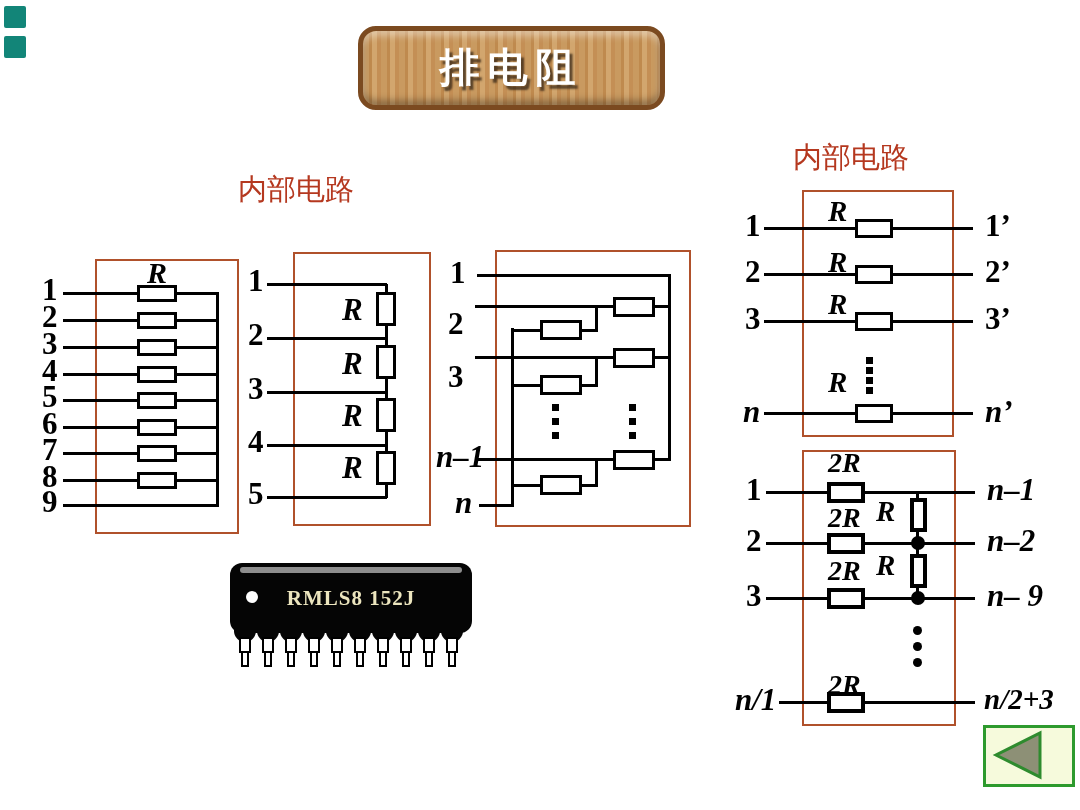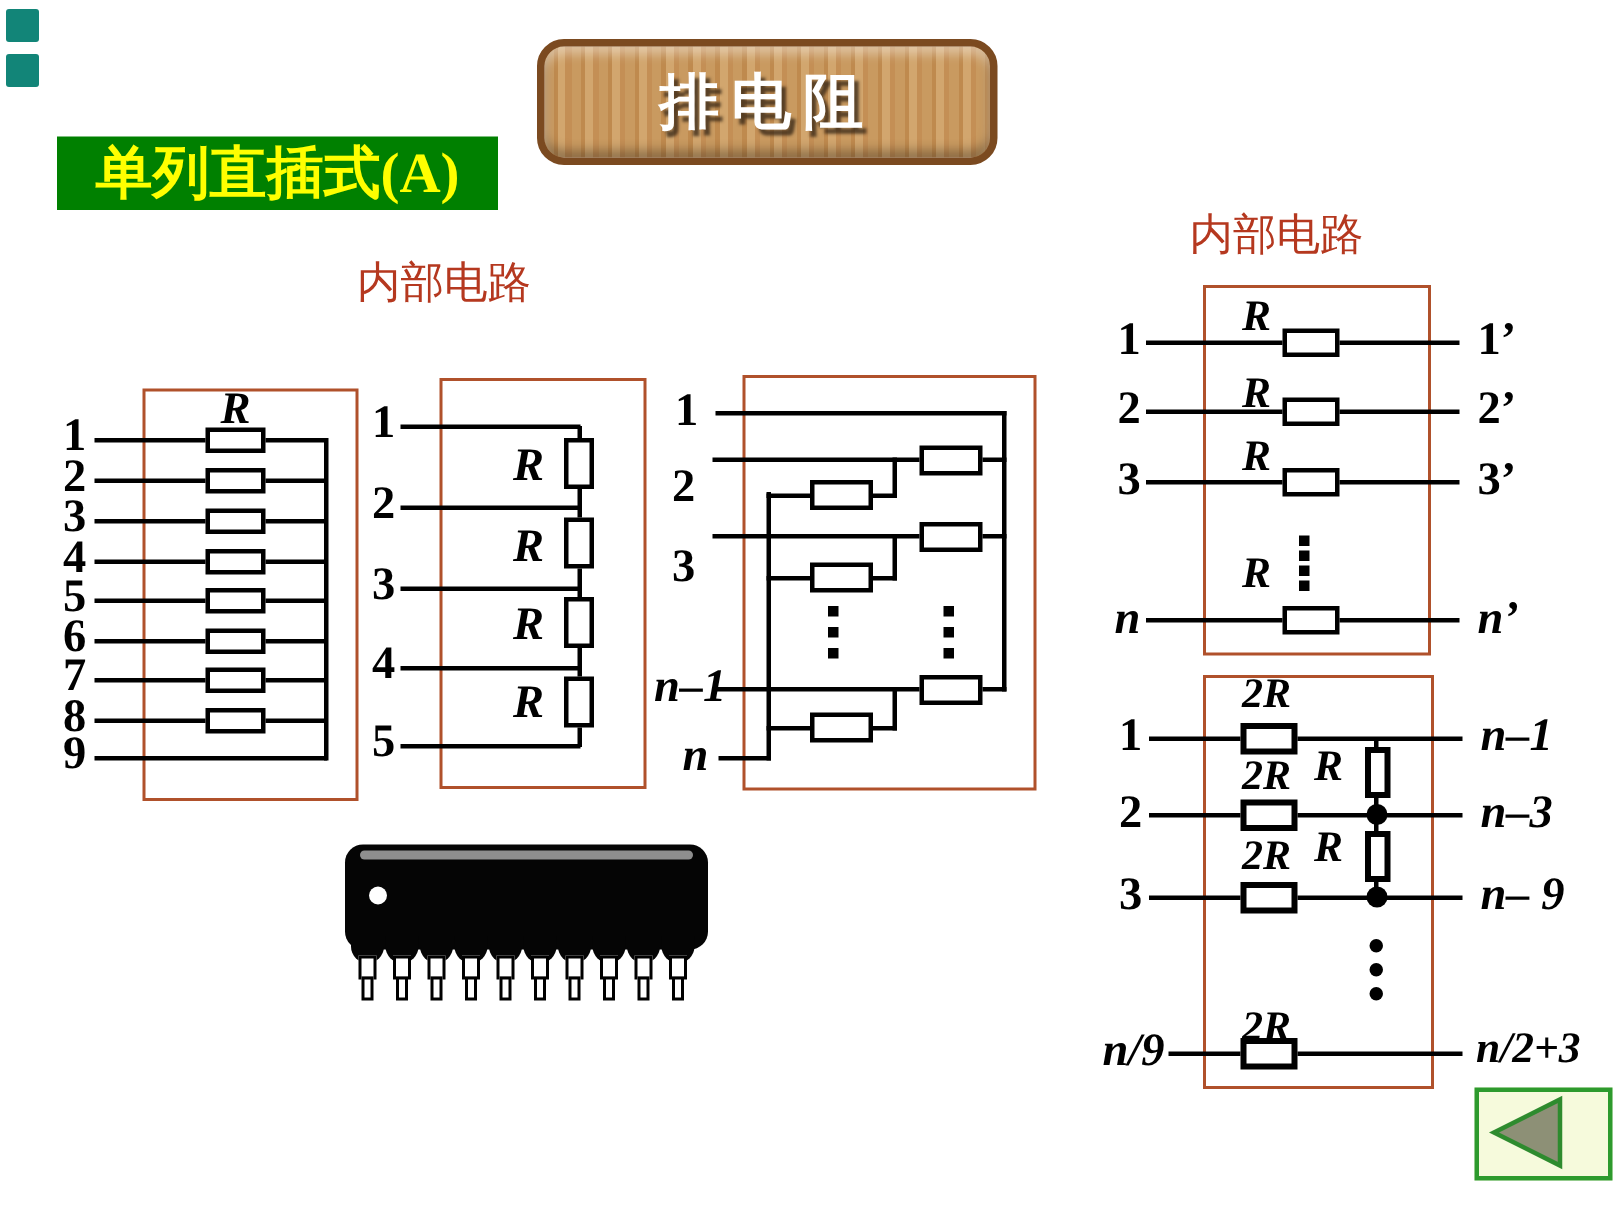--- a/index.html
+++ b/index.html
@@ -41,23 +41,20 @@
 
 <div id="slide">
 
   <div class="teal" style="left:4px;top:6px;width:22px;height:22px;"></div>
   <div class="teal" style="left:4px;top:36px;width:22px;height:22px;"></div>
 
   <div id="banner">
     <span>排电阻</span>
   </div>
 
-  <div class="header" style="left:38px;top:91px;width:294px;height:49px;">
-    <span>单列直插式(A)</span>
-  </div>
 
   <div class="redlbl" style="left:238px;top:175px;">内部电路</div>
   <div class="redlbl" style="left:793px;top:143px;">内部电路</div>
 
   <div class="box" style="left:95px;top:259px;width:140px;height:271px;"></div>
   <div class="lbl it" style="left:147px;top:258px;font-size:30px;">R</div>
 
   <div class="lbl num" style="left:42px;top:274px;">1</div>
   <div class="wire" style="left:63px;top:292px;width:75px;height:3px;"></div>
   <div class="res" style="left:137px;top:285px;width:34px;height:11px;"></div>
@@ -144,20 +141,21 @@
   <div class="sq" style="left:552px;top:404px;width:7px;height:7px;"></div>
   <div class="sq" style="left:552px;top:418px;width:7px;height:7px;"></div>
   <div class="sq" style="left:552px;top:432px;width:7px;height:7px;"></div>
   <div class="sq" style="left:629px;top:404px;width:7px;height:7px;"></div>
   <div class="sq" style="left:629px;top:418px;width:7px;height:7px;"></div>
   <div class="sq" style="left:629px;top:432px;width:7px;height:7px;"></div>
 
   <div class="chipbody"></div>
   <div class="chipstripe"></div>
   <div class="chipdot"></div>
+  <div class="chiptext">RMLS8 152J</div>
   <div class="bump" style="left:234px;"></div>
   <div class="bump" style="left:257px;"></div>
   <div class="bump" style="left:280px;"></div>
   <div class="bump" style="left:303px;"></div>
   <div class="bump" style="left:326px;"></div>
   <div class="bump" style="left:349px;"></div>
   <div class="bump" style="left:372px;"></div>
   <div class="bump" style="left:395px;"></div>
   <div class="bump" style="left:418px;"></div>
   <div class="bump" style="left:441px;"></div>
@@ -205,21 +203,21 @@
   <div class="lbl num it" style="left:985px;top:396px;">n’</div>
   <div class="sq" style="left:866px;top:357px;width:7px;height:7px;"></div>
   <div class="sq" style="left:866px;top:367px;width:7px;height:7px;"></div>
   <div class="sq" style="left:866px;top:377px;width:7px;height:7px;"></div>
   <div class="sq" style="left:866px;top:387px;width:7px;height:7px;"></div>
 
   <div class="box" style="left:802px;top:450px;width:150px;height:272px;"></div>
   <div class="lbl num" style="left:746px;top:474px;">1</div>
   <div class="lbl num" style="left:746px;top:525px;">2</div>
   <div class="lbl num" style="left:746px;top:580px;">3</div>
-  <div class="lbl num it" style="left:735px;top:684px;">n/9</div>
+  <div class="lbl num it" style="left:735px;top:684px;">n/1</div>
   <div class="wire" style="left:766px;top:491px;width:209px;height:3px;"></div>
   <div class="wire" style="left:766px;top:542px;width:209px;height:3px;"></div>
   <div class="wire" style="left:766px;top:597px;width:209px;height:3px;"></div>
   <div class="wire" style="left:779px;top:701px;width:196px;height:3px;"></div>
   <div class="res4" style="left:827px;top:482px;width:30px;height:13px;"></div>
   <div class="res4" style="left:827px;top:533px;width:30px;height:13px;"></div>
   <div class="res4" style="left:827px;top:588px;width:30px;height:13px;"></div>
   <div class="res4" style="left:827px;top:692px;width:30px;height:13px;"></div>
   <div class="lbl it" style="left:828px;top:449px;font-size:28px;">2R</div>
   <div class="lbl it" style="left:828px;top:504px;font-size:28px;">2R</div>
@@ -232,21 +230,21 @@
   <div class="wire" style="left:916px;top:543px;width:3px;height:13px;"></div>
   <div class="wire" style="left:916px;top:586px;width:3px;height:12px;"></div>
   <div class="lbl it" style="left:876px;top:497px;font-size:29px;">R</div>
   <div class="lbl it" style="left:876px;top:551px;font-size:29px;">R</div>
   <div class="rdot" style="left:911px;top:536px;width:14px;height:14px;"></div>
   <div class="rdot" style="left:911px;top:591px;width:14px;height:14px;"></div>
   <div class="rdot" style="left:913px;top:626px;width:9px;height:9px;"></div>
   <div class="rdot" style="left:913px;top:642px;width:9px;height:9px;"></div>
   <div class="rdot" style="left:913px;top:658px;width:9px;height:9px;"></div>
   <div class="lbl num it" style="left:987px;top:474px;">n–1</div>
-  <div class="lbl num it" style="left:987px;top:525px;">n–3</div>
+  <div class="lbl num it" style="left:987px;top:525px;">n–2</div>
   <div class="lbl num it" style="left:987px;top:580px;">n– 9</div>
   <div class="lbl it" style="left:984px;top:685px;font-size:29px;">n/2+3</div>
 
   <div id="backbtn">
     <svg width="86" height="56" viewBox="0 0 86 56">
       <polygon points="54,5 54,49 10,27" fill="#8D9076" stroke="#2E8B2E" stroke-width="3"></polygon>
     </svg>
   </div>
 
 </div>

